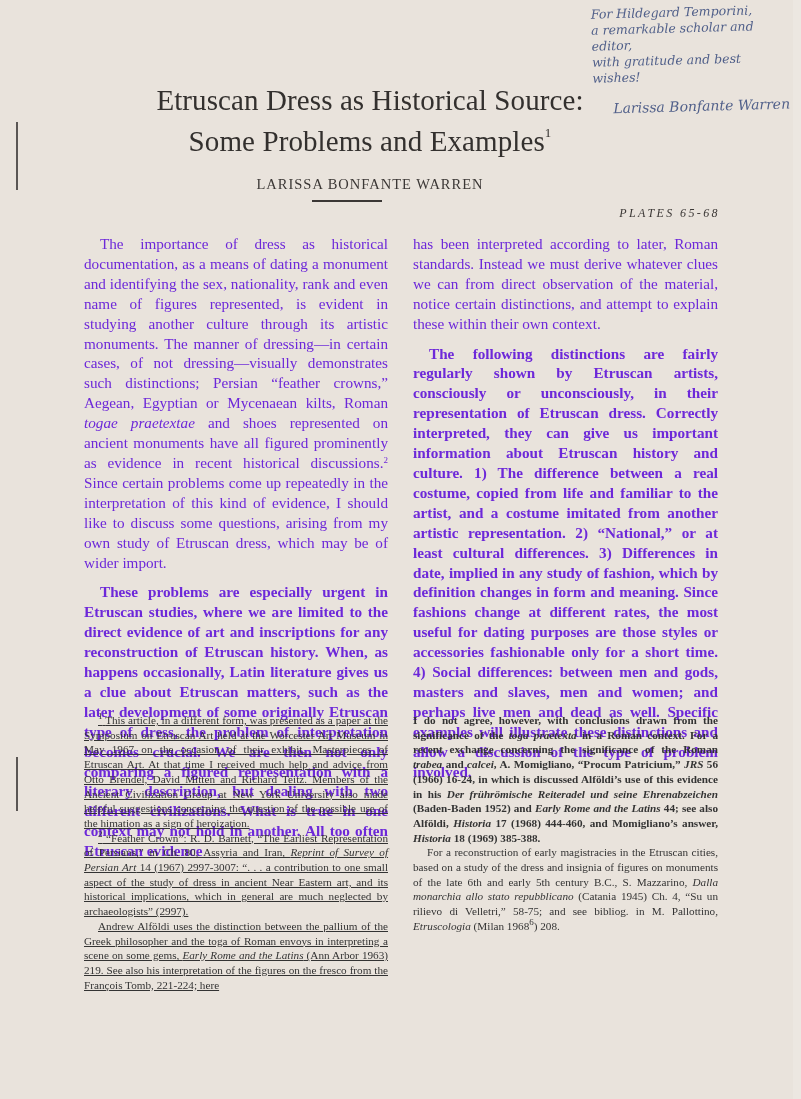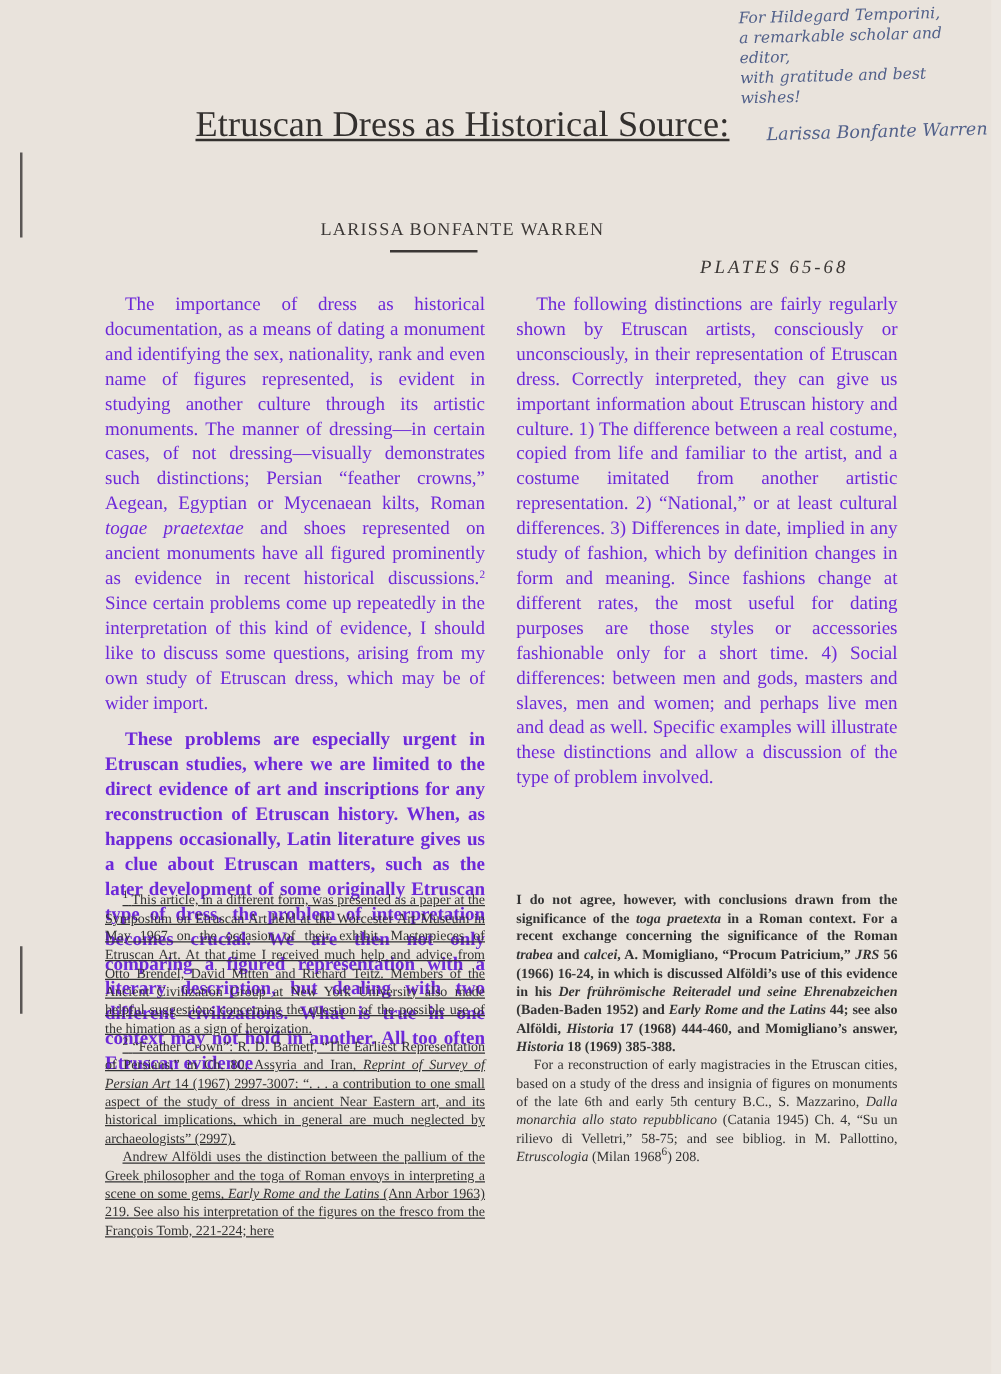--- a/index.html
+++ b/index.html
@@ -21,35 +21,34 @@
     position: absolute; left: 592px; top: 4px; width: 205px;
     font-family: "DejaVu Serif", serif; font-style: italic;
     color: #51608a; font-size: 12.5px; line-height: 16px;
     transform: rotate(-1.5deg);
   }
   .inscription .sig { display: block; margin-top: 14px; padding-left: 20px; font-size: 14px; }
   .title {
     position: absolute; left: 140px; width: 460px; text-align: center;
     font-size: 29px; font-weight: normal; margin: 0; color: #33302e;
     letter-spacing: 0.1px;
-    text-decoration: underline;
   }
   .title sup { font-size: 13px; vertical-align: 14px; }
   .t1 { top: 84px; }
   .t2 { top: 125px; }
   .author {
     position: absolute; left: 140px; width: 460px; top: 176px; text-align: center;
     font-size: 14.5px; letter-spacing: 1px; font-variant: small-caps; color: #3b3735;
   }
   .author-underline {
     position: absolute; left: 312px; top: 200px; width: 70px; height: 2px; background: #3b3735;
   }
   .plates {
-    position: absolute; left: 560px; top: 206px; width: 160px; text-align: left;
-    font-style: italic; font-size: 15px; letter-spacing: 2.4px; color: #3b3735;
+    position: absolute; left: 560px; top: 206px; width: 160px; text-align: right;
+    font-style: italic; font-size: 12px; letter-spacing: 2.4px; color: #3b3735;
   }
   .col {
     position: absolute; font-size: 15.2px; line-height: 19.9px; text-align: justify;
     color: #6d28d9;
   }
   .col p { margin: 0; text-indent: 16px; }
   .col p + p { margin-top: 10px; font-weight: bold; }
   .col-left { left: 84px; top: 234px; width: 304px; }
   .col-right { left: 413px; top: 234px; width: 305px; }
   .col-right p.first { text-indent: 0; }
@@ -77,32 +76,34 @@
   <div class="inscription">
     <span>For Hildegard Temporini,</span><br>
     <span>a remarkable scholar and</span><br>
     <span>editor,</span><br>
     <span>with gratitude and best</span><br>
     <span>wishes!</span>
     <span class="sig">Larissa Bonfante Warren</span>
   </div>
 
   <h1 class="title t1">Etruscan Dress as Historical Source:</h1>
+  <h1 class="title t2"><span>Some Problems and Examples</span><sup>1</sup></h1>
 
   <div class="author">LARISSA BONFANTE WARREN</div>
   <div class="author-underline"></div>
 
   <div class="plates">PLATES 65-68</div>
 
   <div class="col col-left">
     <p><span>The importance of dress as historical documentation, as a means of dating a monument and identifying the sex, nationality, rank and even name of figures represented, is evident in studying another culture through its artistic monuments. The manner of dressing—in certain cases, of not dressing—visually demonstrates such distinctions; Persian “feather crowns,” Aegean, Egyptian or Mycenaean kilts, Roman </span><i>togae praetextae</i><span> and shoes represented on ancient monuments have all figured prominently as evidence in recent historical discussions.</span><sup class="fn">2</sup><span> Since certain problems come up repeatedly in the interpretation of this kind of evidence, I should like to discuss some questions, arising from my own study of Etruscan dress, which may be of wider import.</span></p>
     <p>These problems are especially urgent in Etruscan studies, where we are limited to the direct evidence of art and inscriptions for any reconstruction of Etruscan history. When, as happens occasionally, Latin literature gives us a clue about Etruscan matters, such as the later development of some originally Etruscan type of dress, the problem of interpretation becomes crucial. We are then not only comparing a figured representation with a literary description, but dealing with two different civilizations. What is true in one context may not hold in another. All too often Etruscan evidence</p>
   </div>
 
   <div class="col col-right">
+    <p class="first">has been interpreted according to later, Roman standards. Instead we must derive whatever clues we can from direct observation of the material, notice certain distinctions, and attempt to explain these within their own context.</p>
     <p>The following distinctions are fairly regularly shown by Etruscan artists, consciously or unconsciously, in their representation of Etruscan dress. Correctly interpreted, they can give us important information about Etruscan history and culture. 1) The difference between a real costume, copied from life and familiar to the artist, and a costume imitated from another artistic representation. 2) “National,” or at least cultural differences. 3) Differences in date, implied in any study of fashion, which by definition changes in form and meaning. Since fashions change at different rates, the most useful for dating purposes are those styles or accessories fashionable only for a short time. 4) Social differences: between men and gods, masters and slaves, men and women; and perhaps live men and dead as well. Specific examples will illustrate these distinctions and allow a discussion of the type of problem involved.</p>
   </div>
 
   <div class="notes notes-left">
     <p><sup class="fn">1</sup> <span>This article, in a different form, was presented as a paper at the Symposium on Etruscan Art held at the Worcester Art Museum in May 1967 on the occasion of their exhibit, Masterpieces of Etruscan Art. At that time I received much help and advice from Otto Brendel, David Mitten and Richard Teitz. Members of the Ancient Civilization Group at New York University also made helpful suggestions concerning the question of the possible use of the himation as a sign of heroization.</span></p>
     <p><sup class="fn">2</sup> <span>“Feather Crown”: R. D. Barnett, “The Earliest Representation of Persians,” in Ch. 80, Assyria and Iran, </span><i>Reprint of Survey of Persian Art</i><span> 14 (1967) 2997-3007: “. . . a contribution to one small aspect of the study of dress in ancient Near Eastern art, and its historical implications, which in general are much neglected by archaeologists” (2997).</span></p>
     <p><span>Andrew Alföldi uses the distinction between the pallium of the Greek philosopher and the toga of Roman envoys in interpreting a scene on some gems, </span><i>Early Rome and the Latins</i><span> (Ann Arbor 1963) 219. See also his interpretation of the figures on the fresco from the François Tomb, 221-224; here</span></p>
   </div>
 
   <div class="notes notes-right">

